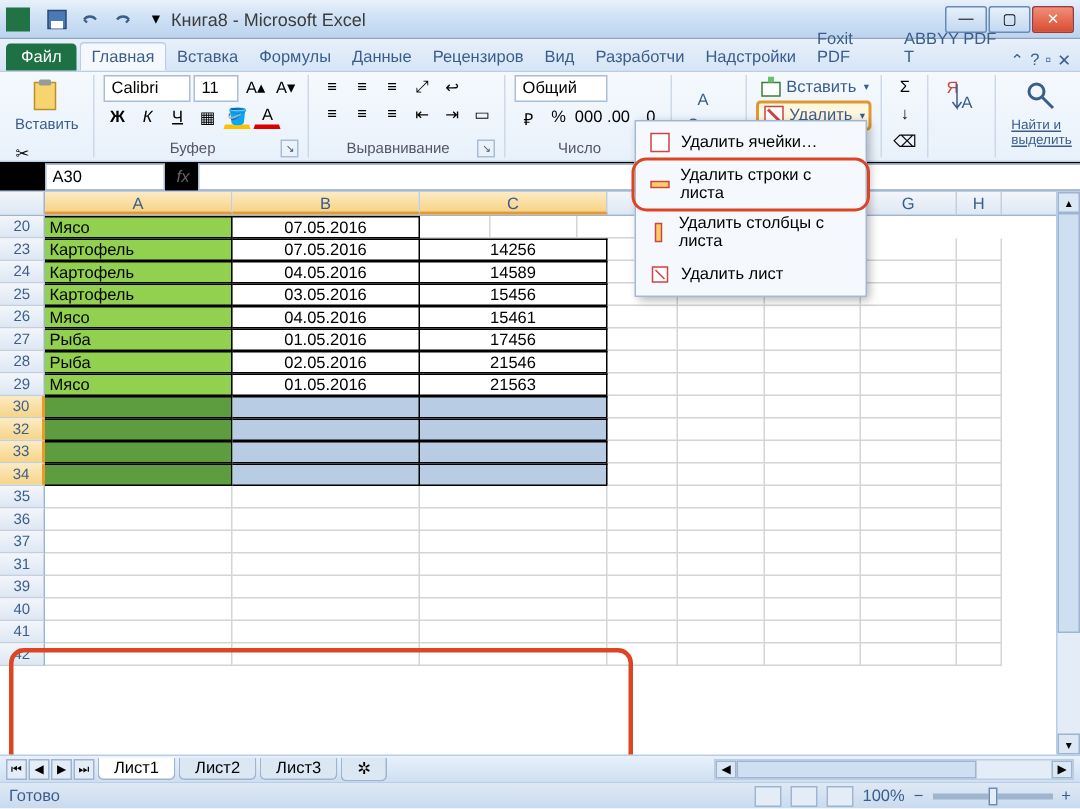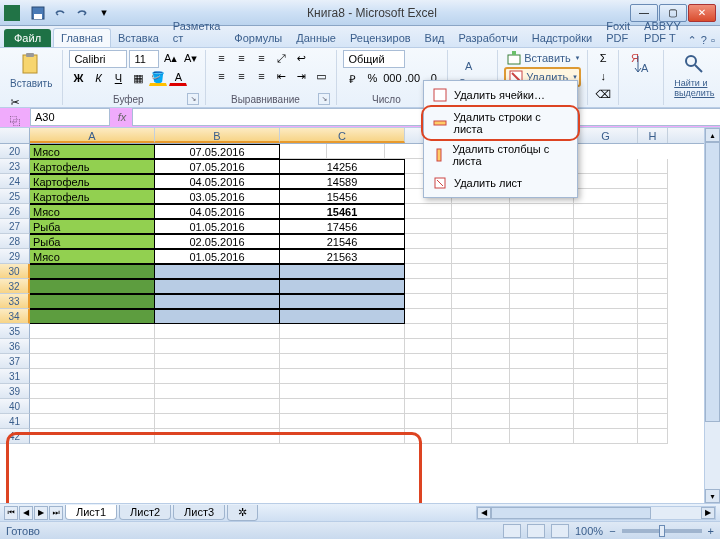--- a/index.html
+++ b/index.html
@@ -3,21 +3,21 @@
 <meta charset="utf-8">
 <style>
 * { margin: 0; padding: 0; box-sizing: border-box; font-family: Tahoma, Arial, sans-serif; font-size: 11px; }
 body { background: #fff; overflow: hidden; width: 720px; height: 539px; position: relative; }
 
 
 .titlebar { height: 26px; background: linear-gradient(to bottom, #e8f0fa 0%, #cde0f5 50%, #bcd4ee 100%); display: flex; align-items: center; padding: 0 4px; border-bottom: 1px solid #8ba5c5; }
 .excel-icon { width: 16px; height: 16px; background: #217346; margin-right: 4px; }
 .qat { display: flex; gap: 2px; margin-left: 4px; }
 .qat-btn { width: 20px; height: 18px; display: flex; align-items: center; justify-content: center; border-radius: 2px; }
-.title-text { flex: 1; text-align: center; color: #3b3b3b; font-size: 12px; }
+.title-text { flex: 1; color: #3b3b3b; font-size: 12px; }
 .win-controls { display: flex; gap: 1px; }
 .win-btn { width: 28px; height: 18px; border: 1px solid #6a8bb5; background: linear-gradient(to bottom, #e6f0fb, #c3d8f0); border-radius: 2px; display: flex; align-items: center; justify-content: center; font-size: 10px; }
 .win-close { background: linear-gradient(to bottom, #f08f7a, #d94c2e); color: #fff; border-color: #a33; }
 
 
 .ribbon-tabs { height: 22px; background: linear-gradient(to bottom, #e8f0fa, #d6e5f7); display: flex; align-items: flex-end; padding-left: 4px; border-bottom: 1px solid #b9cde6; }
 .file-tab { background: #1e7145; color: #fff; padding: 3px 10px; border-radius: 3px 3px 0 0; margin-right: 2px; font-size: 11px; }
 .tab { padding: 3px 7px; color: #3a5e8c; cursor: pointer; font-size: 11px; }
 .tab.active { background: #f5f9fd; border: 1px solid #b9cde6; border-bottom: none; border-radius: 3px 3px 0 0; color: #3a5e8c; }
 .ribbon-help { margin-left: auto; display: flex; gap: 4px; padding-right: 6px; color: #3a5e8c; }
@@ -45,21 +45,21 @@
 .dropdown-arrow { font-size: 7px; margin-left: 2px; }
 
 
 .delete-menu { position: absolute; top: 80px; left: 423px; width: 155px; background: #f5f9fd; border: 1px solid #a3b8d3; box-shadow: 2px 2px 6px rgba(0,0,0,0.3); z-index: 100; padding: 2px; }
 .menu-item { display: flex; align-items: center; gap: 6px; padding: 4px 6px; cursor: pointer; font-size: 11px; }
 .menu-item .mi { width: 16px; height: 16px; display: flex; align-items: center; justify-content: center; }
 .menu-item.highlighted { position: relative; }
 .menu-item.highlighted::before { content: ''; position: absolute; inset: -2px -5px; border: 2px solid #d42; border-radius: 10px; pointer-events: none; }
 
 
-.namebar { height: 20px; background: #f0abfc; display: flex; align-items: flex-start; border-bottom: 1px solid #b9cde6; }
+.namebar { height: 20px; background: #000000; display: flex; align-items: center; border-bottom: 1px solid #b9cde6; }
 .namebox { width: 80px; height: 18px; border: 1px solid #a9bdd6; background: #fff; margin-left: 30px; padding: 0 4px; font-size: 11px; }
 .fx-area { display: flex; align-items: center; gap: 2px; margin-left: 4px; flex: 1; }
 .fx-btn { width: 16px; height: 16px; display: flex; align-items: center; justify-content: center; color: #666; font-style: italic; }
 .formula-input { flex: 1; height: 18px; border: 1px solid #a9bdd6; border-right: none; background: #fff; padding: 0 4px; }
 
 
 .grid-wrap { position: absolute; top: 128px; left: 0; right: 0; bottom: 36px; overflow: hidden; background: #fff; }
 .col-headers { display: flex; height: 16px; background: linear-gradient(to bottom, #f3f6fb, #dde7f3); border-bottom: 1px solid #9fb4ce; }
 .corner { width: 30px; border-right: 1px solid #9fb4ce; background: linear-gradient(to bottom, #f3f6fb, #dde7f3); }
 .col-h { border-right: 1px solid #c3cfdd; text-align: center; font-size: 11px; color: #3a5e8c; line-height: 16px; }
@@ -139,21 +139,20 @@
     <div class="win-btn">—</div>
     <div class="win-btn">▢</div>
     <div class="win-btn win-close">✕</div>
   </div>
 </div>
 
 <div class="ribbon-tabs">
   <div class="file-tab">Файл</div>
   <div class="tab active">Главная</div>
   <div class="tab">Вставка</div>
-  <div class="tab">Разметка ст</div>
   <div class="tab">Формулы</div>
   <div class="tab">Данные</div>
   <div class="tab">Рецензиров</div>
   <div class="tab">Вид</div>
   <div class="tab">Разработчи</div>
   <div class="tab">Надстройки</div>
   <div class="tab">Foxit PDF</div>
   <div class="tab">ABBYY PDF T</div>
   <div class="ribbon-help">
     <span>⌃</span>
@@ -438,21 +437,21 @@
         <div class="cell col-D" style="width: 47px;"></div>
         <div class="cell col-E" style="width: 58px;"></div>
         <div class="cell col-F" style="width: 64px;"></div>
         <div class="cell col-G" style="width: 64px;"></div>
         <div class="cell col-H" style="width: 30px;"></div>
       </div>
       <div class="row">
         <div class="row-h">26</div>
         <div class="cell col-A green bordered" style="width: 125px;">Мясо</div>
         <div class="cell col-B bordered center" style="width: 125px;">04.05.2016</div>
-        <div class="cell col-C bordered center" style="width: 125px; font-weight: bold;">15461</div>
+        <div class="cell col-C bordered center" style="width: 125px;">15461</div>
         <div class="cell col-D" style="width: 47px;"></div>
         <div class="cell col-E" style="width: 58px;"></div>
         <div class="cell col-F" style="width: 64px;"></div>
         <div class="cell col-G" style="width: 64px;"></div>
         <div class="cell col-H" style="width: 30px;"></div>
       </div>
       <div class="row">
         <div class="row-h">27</div>
         <div class="cell col-A green bordered" style="width: 125px;">Рыба</div>
         <div class="cell col-B bordered center" style="width: 125px;">01.05.2016</div>

